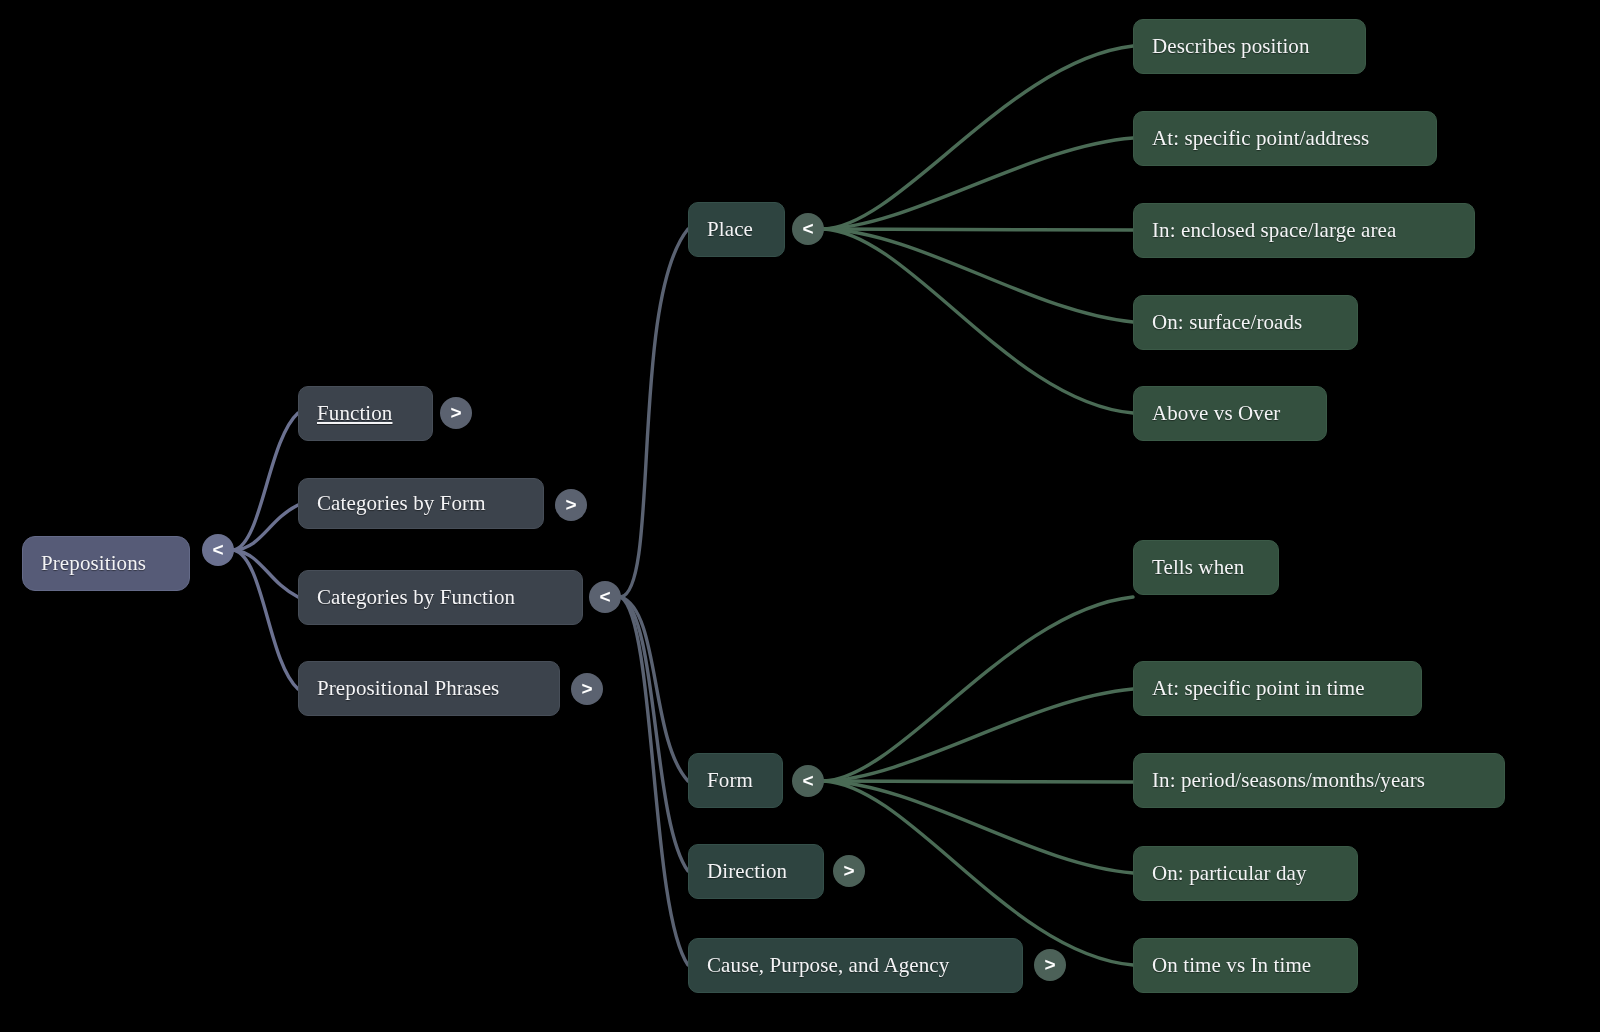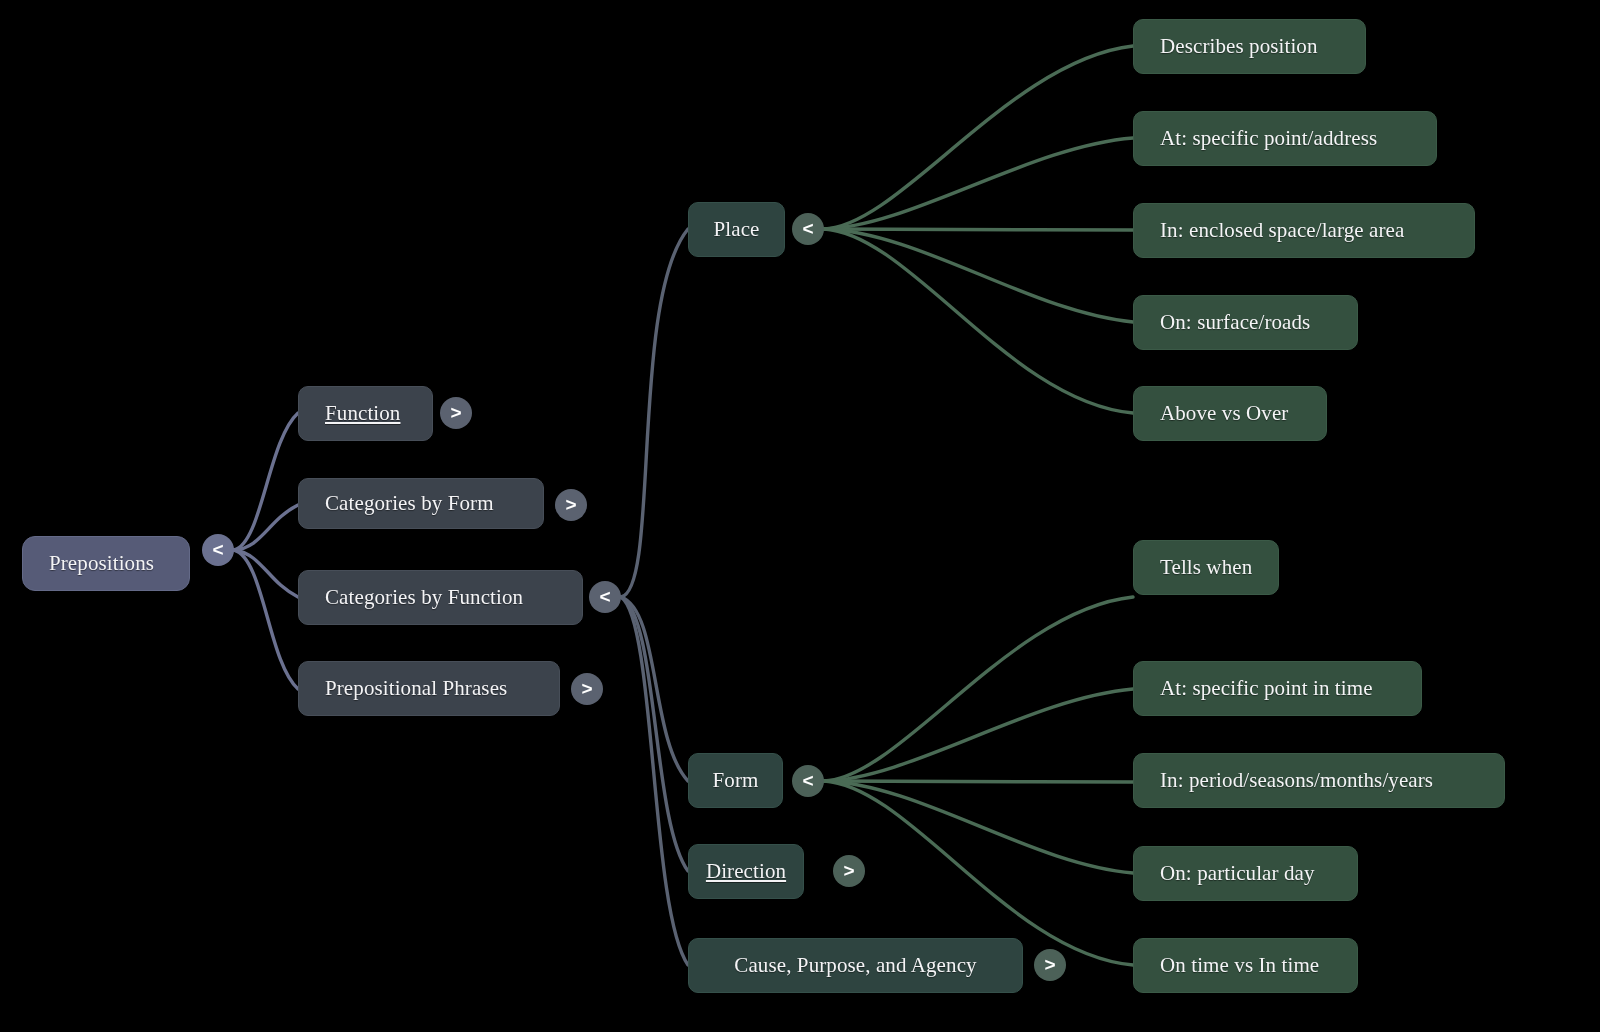--- a/index.html
+++ b/index.html
@@ -25,37 +25,36 @@
   }
   .node {
     position: absolute;
     box-sizing: border-box;
     display: flex;
     align-items: center;
     border-radius: 10px;
     color: #f4f4f6;
     font-size: 21px;
     line-height: 1;
-    padding: 0 26px;
+    padding: 0 18px;
     white-space: nowrap;
     letter-spacing: 0.1px;
     text-shadow: 0 1px 1px rgba(0,0,0,0.45);
   }
   .node.root {
     background: #565b77;
     border: 1px solid #646a88;
   }
   .node.lvl1 {
     background: #3c434c;
     border: 1px solid #474e58;
   }
   .node.branch {
     background: #2e4440;
     border: 1px solid #35504a;
-    justify-content: center;
   }
   .node.leaf {
     background: #34503f;
     border: 1px solid #3b5a47;
   }
   .toggle {
     position: absolute;
     width: 32px;
     height: 32px;
     border-radius: 50%;
@@ -157,21 +156,21 @@
     <span class="chev">&lt;</span>
   </div>
 
   <div class="node branch" style="left:688px; top:753px; width:95px; height:55px;">
     <span>Form</span>
   </div>
   <div class="toggle pill-branch" style="left:792px; top:765px;">
     <span class="chev">&lt;</span>
   </div>
 
-  <div class="node branch" style="left:688px; top:844px; width:116px; height:55px;text-decoration:underline;">
+  <div class="node branch" style="left:688px; top:844px; width:136px; height:55px;">
     <span>Direction</span>
   </div>
   <div class="toggle pill-branch" style="left:833px; top:855px;">
     <span class="chev">&gt;</span>
   </div>
 
   <div class="node branch" style="left:688px; top:938px; width:335px; height:55px;">
     <span>Cause, Purpose, and Agency</span>
   </div>
   <div class="toggle pill-branch" style="left:1034px; top:949px;">

